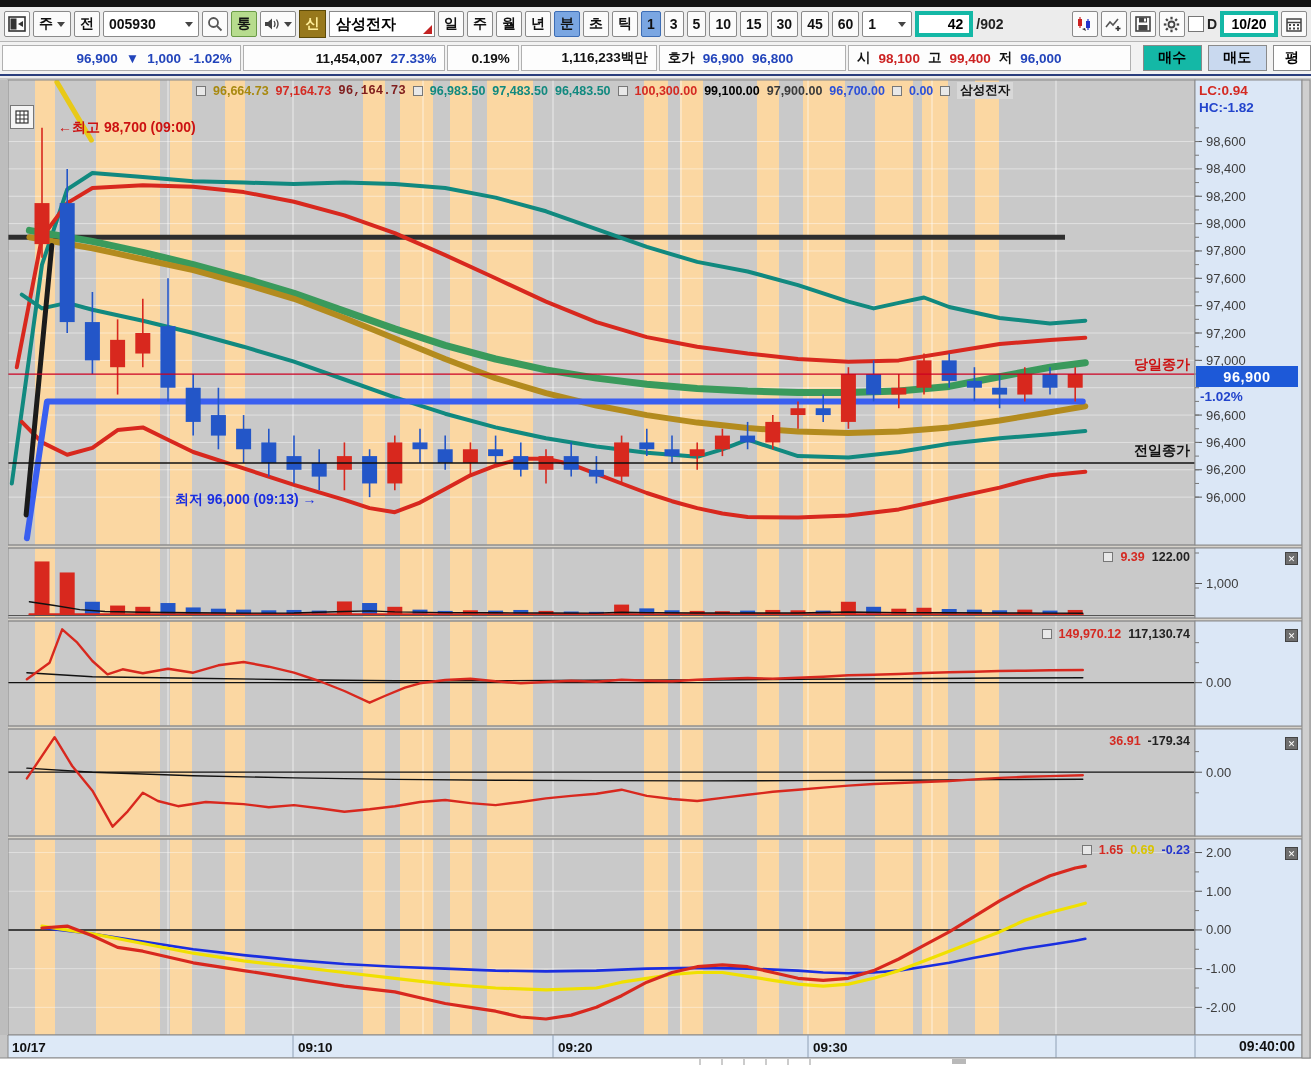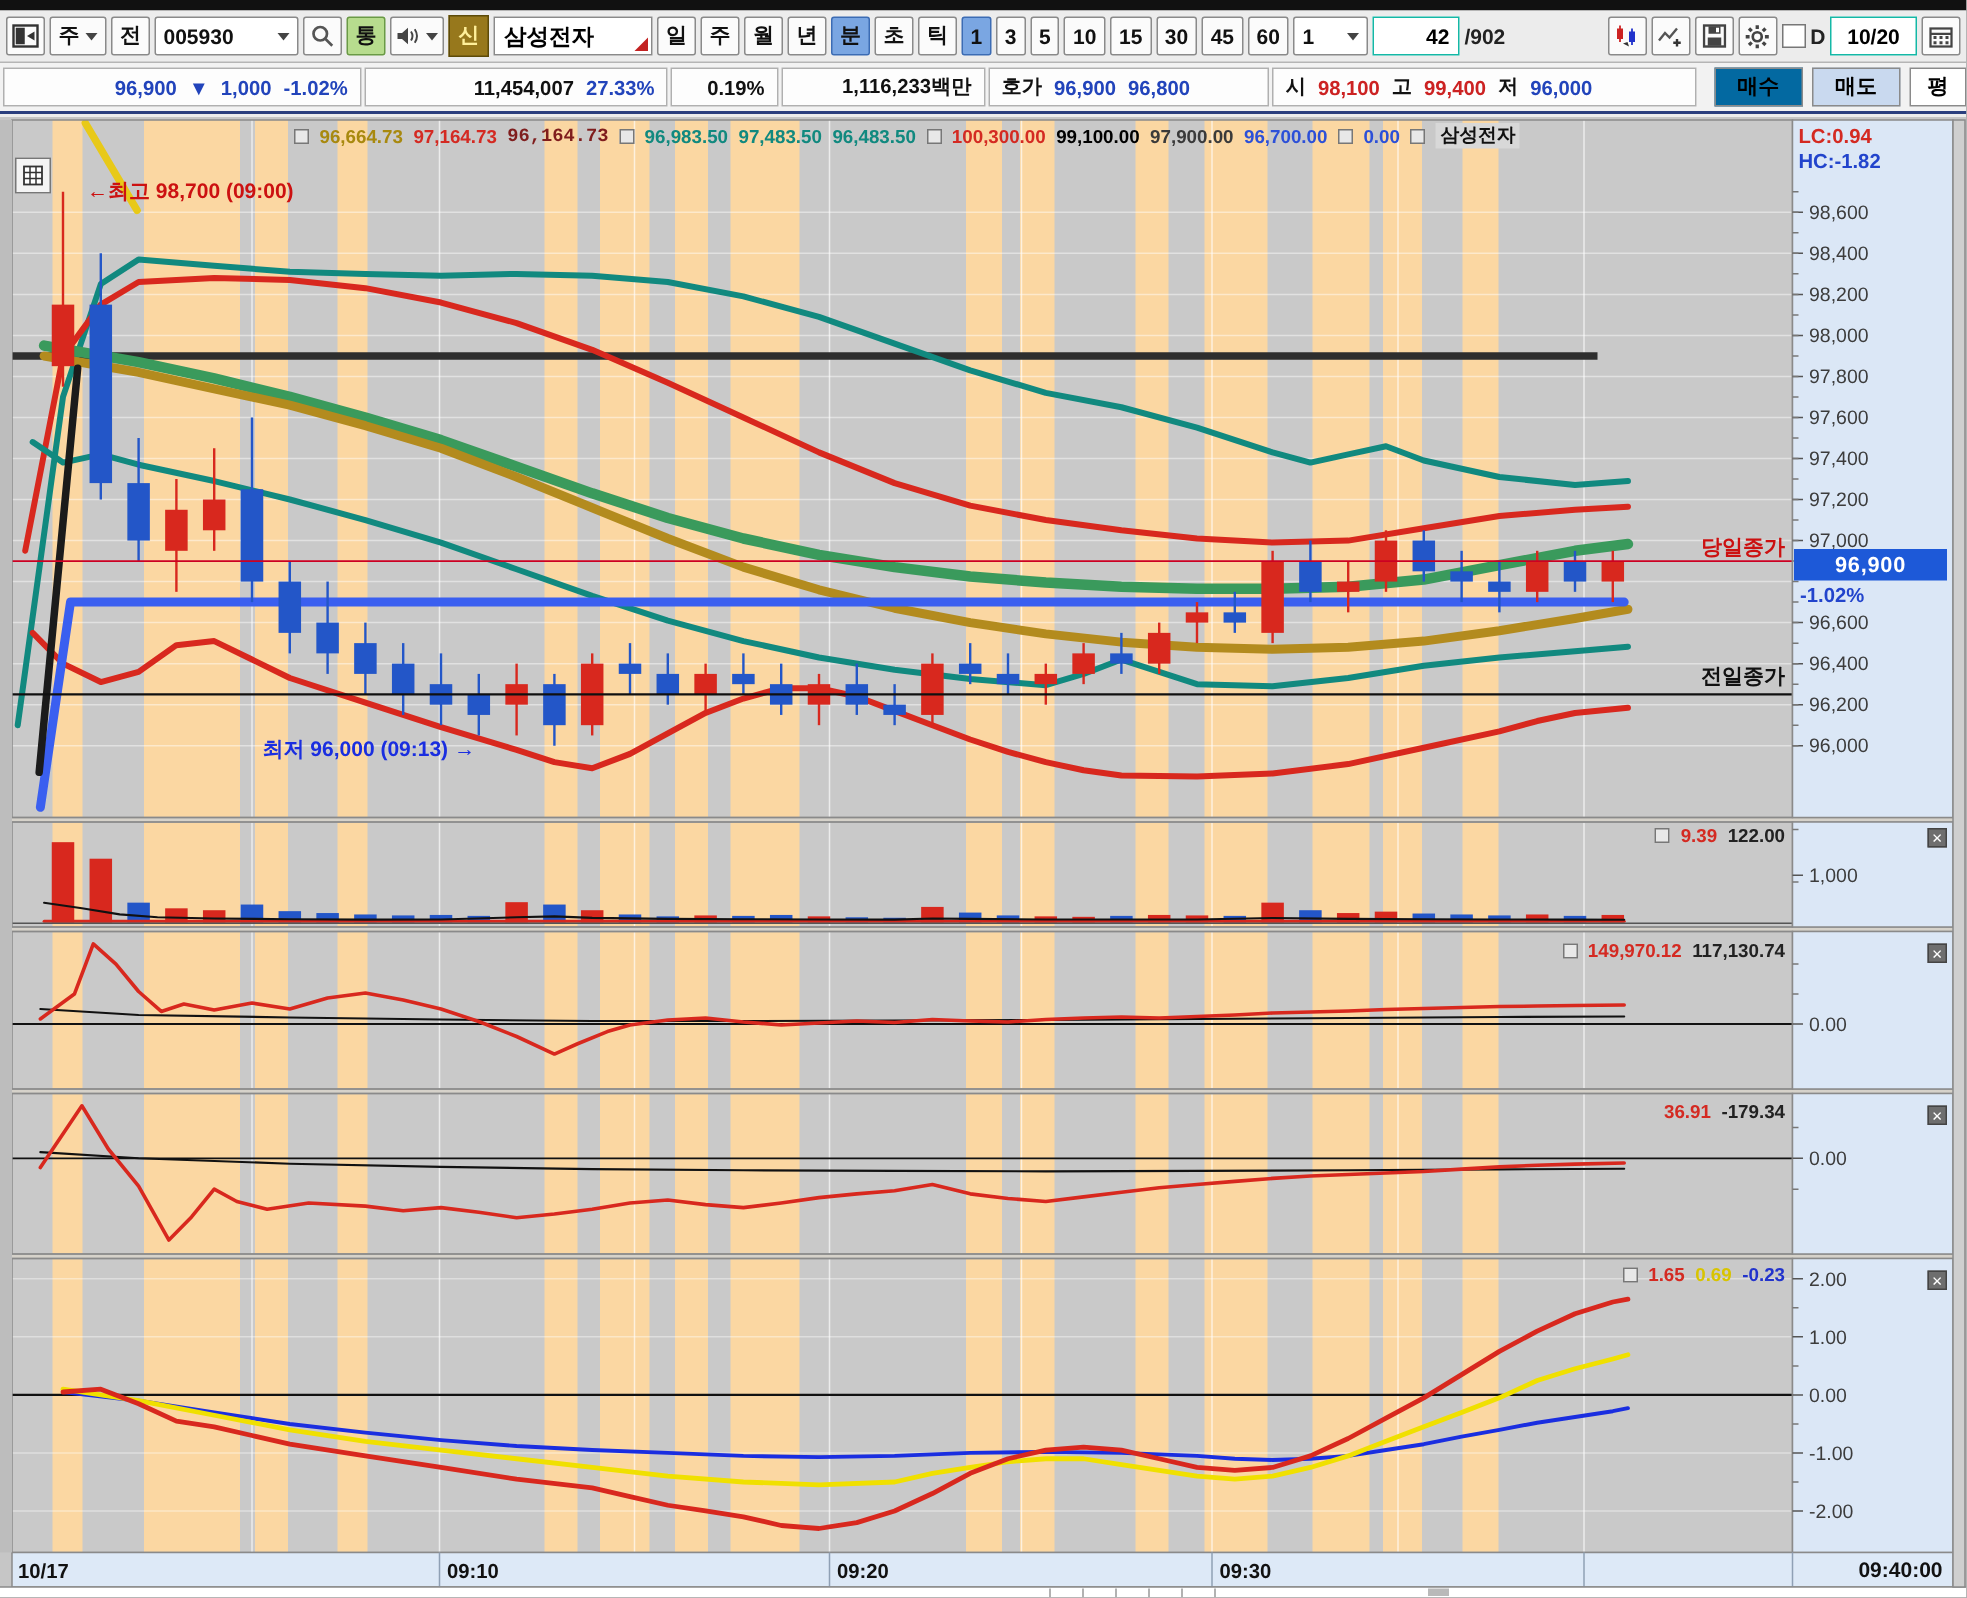--- a/index.html
+++ b/index.html
@@ -18,21 +18,21 @@
   .tb.ico{padding:0 3px;min-width:26px;}
   .combo{display:flex;align-items:center;gap:4px;}
   .caret{width:0;height:0;border-left:4px solid transparent;border-right:4px solid transparent;
          border-top:5px solid #444;}
   .shin{height:26px;width:25px;background:#97781c;border:1px solid #5c4a08;color:#ffef9a;
         font-weight:bold;font-size:14px;display:flex;align-items:center;justify-content:center;}
   .namefield{position:relative;height:26px;width:106px;background:#fff;border:1px solid #8a8a8a;
              display:flex;align-items:center;padding-left:6px;font-size:15px;font-weight:bold;box-sizing:border-box;}
   .namefield .tri{position:absolute;right:2px;bottom:2px;width:0;height:0;
                   border-bottom:9px solid #c32222;border-left:9px solid transparent;}
-  .field{height:26px;background:#fff;border:1px solid #14b8a6;display:flex;align-items:center;
+  .field{height:26px;background:#fff;border:4px solid #14b8a6;display:flex;align-items:center;
          padding:0 6px;font-size:14px;box-sizing:border-box;font-weight:bold;}
   .plain{border:none;background:none;font-size:14px;color:#222;font-weight:bold;}
   .chk{width:14px;height:14px;background:#fff;border:1px solid #777;}
   .rightcluster{margin-left:auto;display:flex;align-items:center;gap:3px;}
   
   .quotebar{position:absolute;left:0;top:42px;width:1311px;height:34px;background:#f2f2f2;
             border-bottom:2px solid #2b3f7e;display:flex;align-items:center;box-sizing:border-box;
             font-size:13.5px;font-weight:bold;overflow:hidden;}
   .qseg{height:26px;background:#fdfdfd;border:1px solid #b0b0b0;display:flex;align-items:center;
         justify-content:flex-end;gap:8px;padding:0 8px;box-sizing:border-box;margin-left:2px;}
@@ -242,21 +242,21 @@
       <span class="blue">96,800</span>
     </div>
     <div class="qseg" style="width:296px;justify-content:flex-start;">
       <span class="blk">시</span>
       <span class="red">98,100</span>
       <span class="blk">고</span>
       <span class="red">99,400</span>
       <span class="blk">저</span>
       <span class="blue">96,000</span>
     </div>
-    <div class="qbtn" style="width:62px;margin-left:12px;background:#0369a1;">
+    <div class="qbtn" style="width:62px;margin-left:12px;background:#14b8a6;">
         <span>매수</span>
       </div>
     <div class="qbtn" style="width:62px;margin-left:6px;background:#c9d9ef;">
         <span>매도</span>
       </div>
     <div class="qbtn" style="width:40px;margin-left:6px;background:#fff;">
         <span>평</span>
       </div>
   </div>
 

